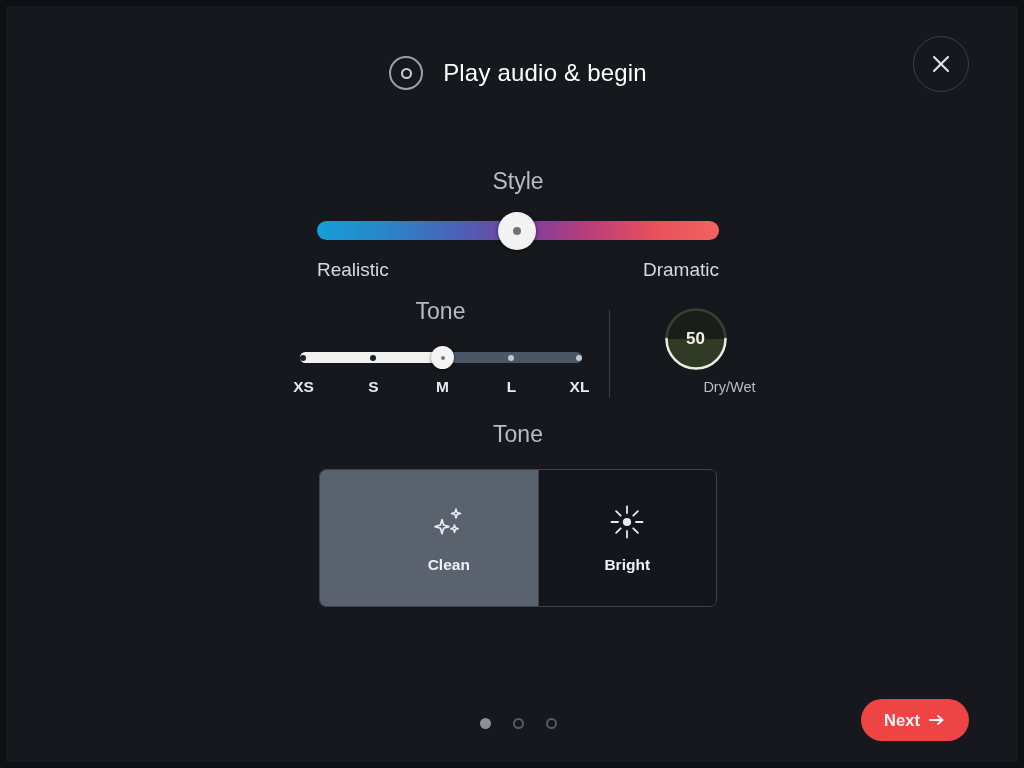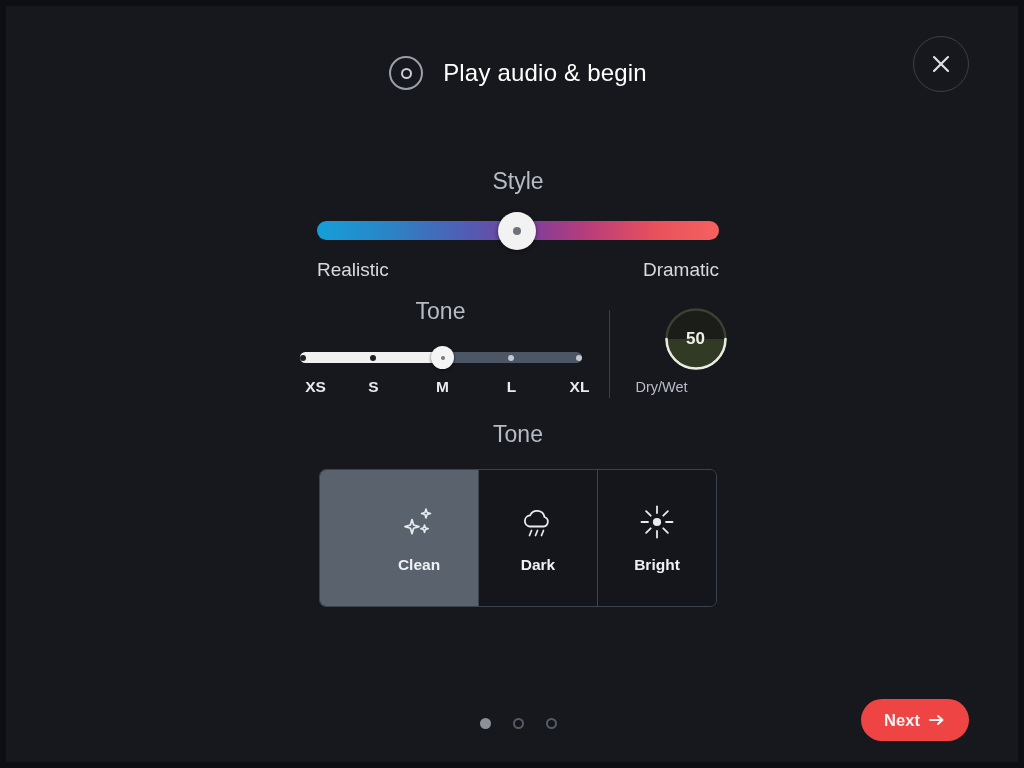--- a/index.html
+++ b/index.html
@@ -240,21 +240,21 @@
     width: 1px;
     height: 88px;
     background: #3a3f47;
     margin: 12px 26px 0 8px;
   }
 
   
   #knob-section {
     width: 120px;
     padding-top: 10px;
-    text-align: left;
+    text-align: right;
   }
   #knob {
     position: relative;
     width: 62px;
     height: 62px;
     margin: 0 auto;
     border-radius: 50%;
     background: #1b1d18;
     overflow: hidden;
     cursor: pointer;
@@ -412,21 +412,21 @@
       <div id="size-slider-wrap">
         <div id="size-track-bg"></div>
         <div id="size-track-fill"></div>
         <div class="size-tick on-fill" style="left:3px;"></div>
         <div class="size-tick on-fill" style="left:73.5px;"></div>
         <div class="size-tick on-rest" style="left:211.5px;"></div>
         <div class="size-tick on-rest" style="left:279px;"></div>
         <div id="size-thumb"></div>
       </div>
       <div id="size-ticklabels">
-        <span class="tick-label" style="left:16px;">XS</span>
+        <span class="tick-label" style="left:4px;">XS</span>
         <span class="tick-label" style="left:74px;">S</span>
         <span class="tick-label" style="left:143px;">M</span>
         <span class="tick-label" style="left:212px;">L</span>
         <span class="tick-label" style="left:280px;">XL</span>
       </div>
     </div>
 
     <div id="divider"></div>
 
     <div id="knob-section">
@@ -451,31 +451,20 @@
         <span class="tone-icon">
           <svg width="38" height="38" viewBox="0 0 38 38">
             <path d="M12 16.5 L13.6 22 L19 23.6 L13.6 25.2 L12 30.7 L10.4 25.2 L5 23.6 L10.4 22 Z" fill="none" stroke="#e8ebef" stroke-width="1.7" stroke-linejoin="round"></path>
             <path d="M26 6 L27.1 9.4 L30.5 10.5 L27.1 11.6 L26 15 L24.9 11.6 L21.5 10.5 L24.9 9.4 Z" fill="none" stroke="#e8ebef" stroke-width="1.6" stroke-linejoin="round"></path>
             <path d="M24.5 22 L25.4 24.8 L28.2 25.7 L25.4 26.6 L24.5 29.4 L23.6 26.6 L20.8 25.7 L23.6 24.8 Z" fill="none" stroke="#e8ebef" stroke-width="1.5" stroke-linejoin="round"></path>
           </svg>
         </span>
         <span class="tone-text">Clean</span>
       </div>
 
-      <div class="tone-option">
-        <span class="tone-icon">
-          <svg width="38" height="38" viewBox="0 0 38 38">
-            <path d="M10.5 23.5 a5.6 5.6 0 0 1 0.6 -11.1 a7.6 7.6 0 0 1 14.4 1.6 a4.9 4.9 0 0 1 -0.9 9.5 Z" fill="none" stroke="#e8ebef" stroke-width="1.8" stroke-linejoin="round"></path>
-            <line x1="12.5" y1="27.5" x2="10.5" y2="32.5" stroke="#e8ebef" stroke-width="1.7" stroke-linecap="round"></line>
-            <line x1="18.5" y1="27.5" x2="16.5" y2="32.5" stroke="#e8ebef" stroke-width="1.7" stroke-linecap="round"></line>
-            <line x1="24.5" y1="27.5" x2="22.5" y2="32.5" stroke="#e8ebef" stroke-width="1.7" stroke-linecap="round"></line>
-          </svg>
-        </span>
-        <span class="tone-text">Dark</span>
-      </div>
 
       <div class="tone-option">
         <span class="tone-icon">
           <svg width="38" height="38" viewBox="0 0 38 38">
             <circle cx="19" cy="19" r="4.1" fill="#e8ebef"></circle>
             <g stroke="#e8ebef" stroke-width="1.8" stroke-linecap="round">
               <line x1="19" y1="3.5" x2="19" y2="10"></line>
               <line x1="19" y1="28" x2="19" y2="34.5"></line>
               <line x1="3.5" y1="19" x2="10" y2="19"></line>
               <line x1="28" y1="19" x2="34.5" y2="19"></line>

